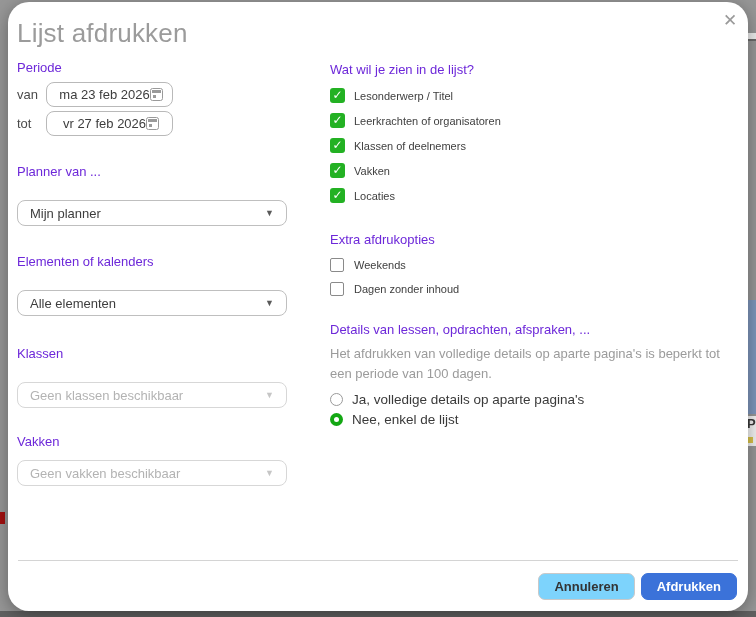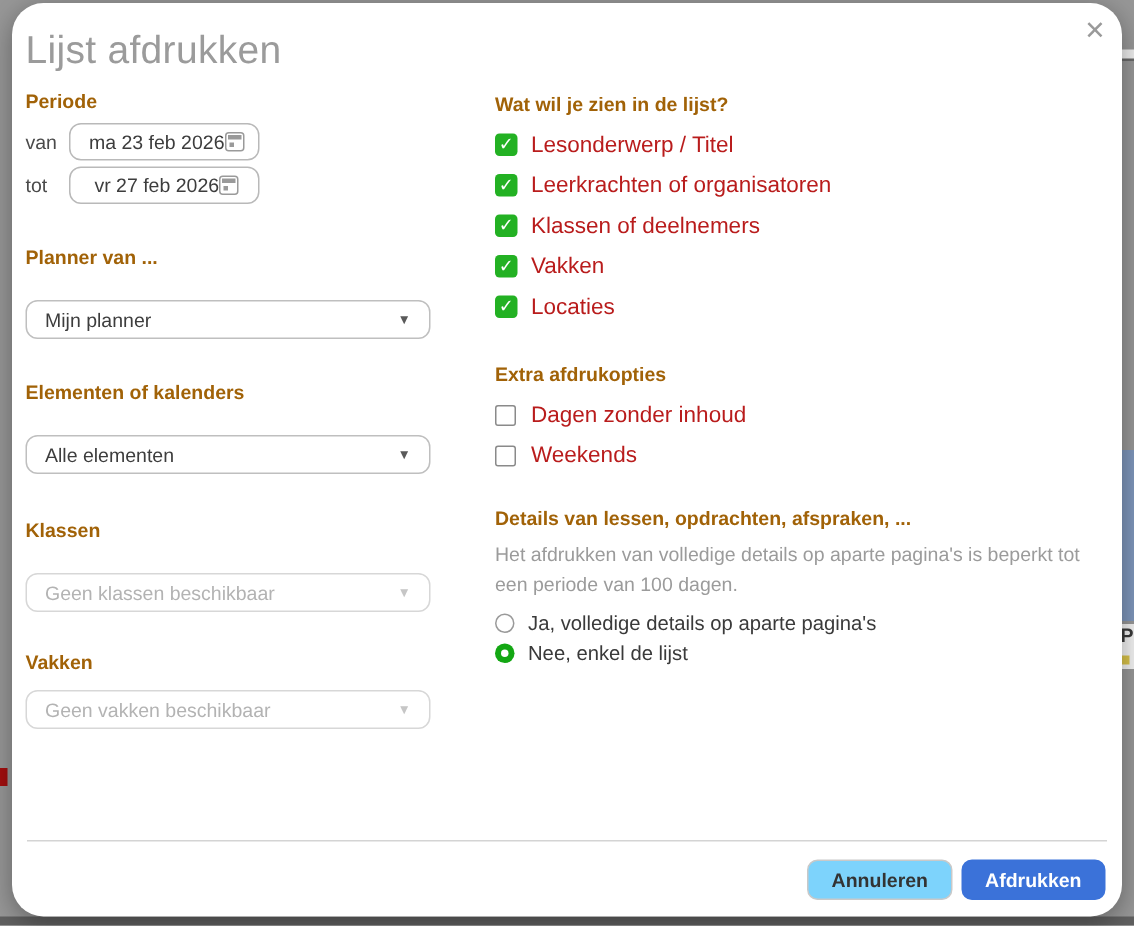--- a/index.html
+++ b/index.html
@@ -33,21 +33,21 @@
   .close-btn {
     position: absolute; right: 7px; top: 8px; width: 22px; height: 22px;
     color: #9a9a9a; font-size: 17px; line-height: 22px; text-align: center;
     cursor: pointer; user-select: none;
   }
 
   .col { position: absolute; }
   .col-left  { left: 9px;  top: 58px; width: 270px; }
   .col-right { left: 322px; top: 60px; width: 392px; }
 
-  .section-label { font-size: 13px; font-weight: bold; color: #a16207; line-height: 16px; }
+  .section-label { font-size: 13px; font-weight: normal; color: #6d28d9; line-height: 16px; }
 
   
   .date-row { display: flex; align-items: center; margin-top: 6px; }
   .date-row + .date-row { margin-top: 4px; }
   .date-row .lbl { width: 29px; font-size: 13px; color: #4a4a4a; }
   .date-input {
     display: flex; align-items: center; justify-content: center;
     width: 127px; height: 25px; border: 1px solid #b9b9b9; border-radius: 8px;
     padding: 0 7px 0 10px; background: #fff;
   }
@@ -71,21 +71,21 @@
   .gap-lg { margin-top: 28px; }
   .gap-xl { margin-top: 30px; }
 
   
   .check-row { display: flex; align-items: center; margin-top: 10px; cursor: pointer; }
   .checkbox { width: 15px; height: 15px; border-radius: 3px; margin-right: 9px; flex: 0 0 15px; position: relative; }
   .checkbox.on  { background: #23b123; }
   .checkbox.on::after { content: "✓"; position: absolute; left: 0; top: 0; width: 15px; height: 15px;
                         color: #fff; font-size: 12px; font-weight: bold; line-height: 15px; text-align: center; }
   .checkbox.off { background: #fff; border: 1px solid #8a8a8a; border-radius: 2px; width: 14px; height: 14px; flex-basis: 14px; margin-right: 10px; }
-  .check-row .txt { font-size: 15px; color: #b91c1c; text-align: right; }
+  .check-row .txt { font-size: 11px; color: #404040; text-align: right; }
 
   
   .radio-row { display: flex; align-items: center; margin-top: 5px; cursor: pointer; }
   .radio { width: 13px; height: 13px; border-radius: 50%; margin-right: 9px; flex: 0 0 13px; position: relative; }
   .radio.off { border: 1.5px solid #9a9a9a; background: #fff; }
   .radio.on  { background: #13a713; }
   .radio.on::after { content: ""; position: absolute; left: 4px; top: 4px; width: 5px; height: 5px; border-radius: 50%; background: #fff; }
   .radio-row .txt { font-size: 13.5px; color: #3a3a3a; }
 
   .para { margin-top: 6px; font-size: 13px; color: #9b9b9b; line-height: 20px; width: 392px; }
@@ -185,25 +185,25 @@
     </div>
     <div class="check-row">
       <span class="checkbox on"></span>
       <span class="txt">Locaties</span>
     </div>
 
     <div class="section-label" style="margin-top:29px">Extra afdrukopties</div>
 
     <div class="check-row">
       <span class="checkbox off"></span>
+      <span class="txt">Weekends</span>
+    </div>
+    <div class="check-row">
+      <span class="checkbox off"></span>
       <span class="txt">Dagen zonder inhoud</span>
-    </div>
-    <div class="check-row">
-      <span class="checkbox off"></span>
-      <span class="txt">Weekends</span>
     </div>
 
     <div class="section-label" style="margin-top:26px">Details van lessen, opdrachten, afspraken, ...</div>
     <div class="para">Het afdrukken van volledige details op aparte pagina's is beperkt tot een periode van 100 dagen.</div>
 
     <div class="radio-row" style="margin-top:8px">
       <span class="radio off"></span>
       <span class="txt">Ja, volledige details op aparte pagina's</span>
     </div>
     <div class="radio-row">

